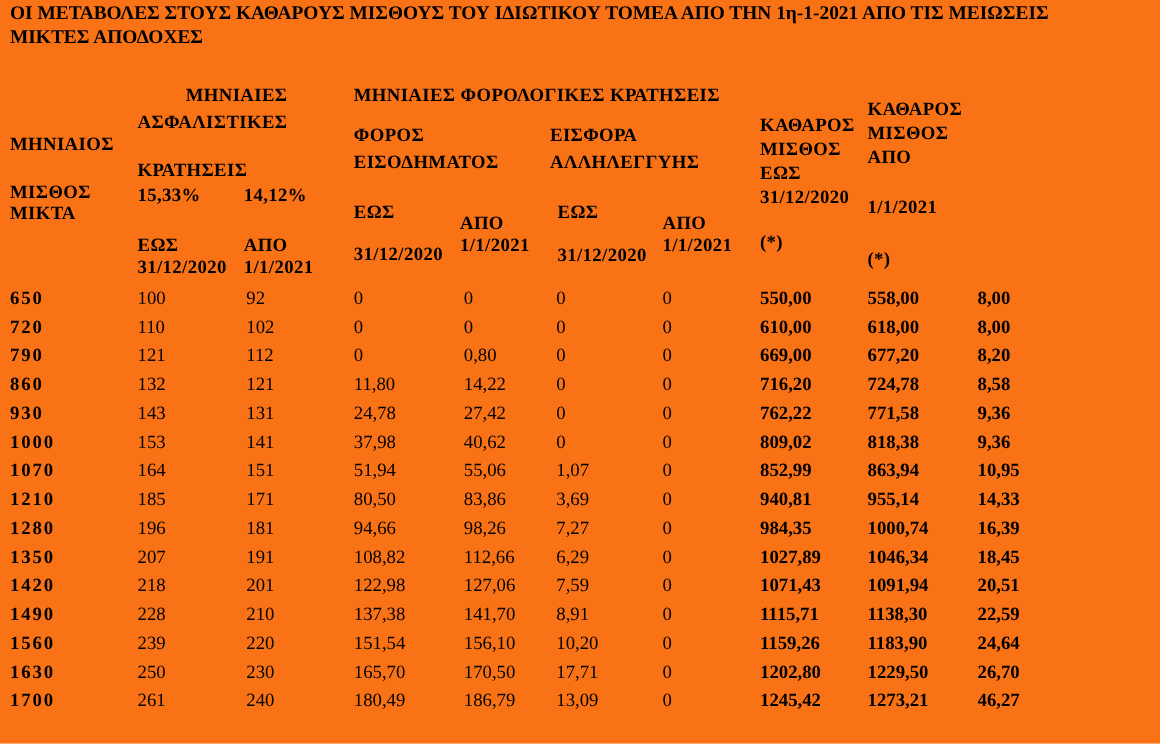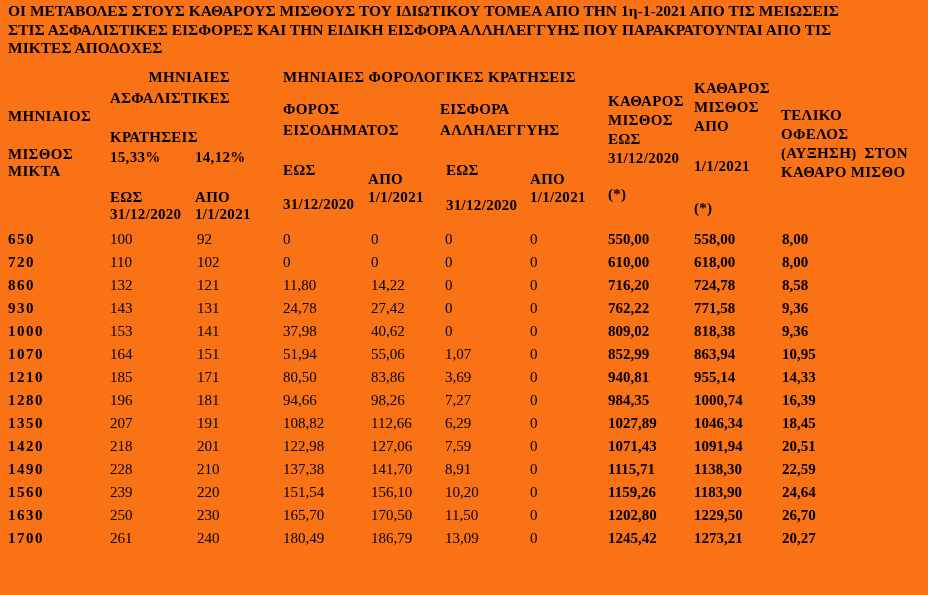--- a/index.html
+++ b/index.html
@@ -61,21 +61,20 @@
   td.c1 { font-weight: bold; letter-spacing: 1.5px; }
   td.b  { font-weight: bold; }
 </style>
 </head>
 <body>
 
 <div class="page">
 
   <div class="title">
     <div>ΟΙ ΜΕΤΑΒΟΛΕΣ ΣΤΟΥΣ ΚΑΘΑΡΟΥΣ ΜΙΣΘΟΥΣ ΤΟΥ ΙΔΙΩΤΙΚΟΥ ΤΟΜΕΑ ΑΠΟ ΤΗΝ 1η-1-2021 ΑΠΟ ΤΙΣ ΜΕΙΩΣΕΙΣ</div>
-    <div>ΣΤΙΣ ΑΣΦΑΛΙΣΤΙΚΕΣ ΕΙΣΦΟΡΕΣ ΚΑΙ ΤΗΝ ΕΙΔΙΚΗ ΕΙΣΦΟΡΑ ΑΛΛΗΛΕΓΓΥΗΣ ΠΟΥ ΠΑΡΑΚΡΑΤΟΥΝΤΑΙ ΑΠΟ ΤΙΣ</div>
     <div>ΜΙΚΤΕΣ ΑΠΟΔΟΧΕΣ</div>
   </div>
 
   <div class="thead">
 
     <div class="h" style="left:8px; top:46px;">ΜΗΝΙΑΙΟΣ</div>
     <div class="h lh17" style="left:8px; top:86px;">ΜΙΣΘΟΣ
 ΜΙΚΤΑ</div>
 
     <div class="h" style="left:110px; top:7px;text-align:right;">ΜΗΝΙΑΙΕΣ
@@ -108,24 +107,20 @@
 ΕΩΣ
 31/12/2020</div>
     <div class="h" style="left:608px; top:124px;">(*)</div>
 
     <div class="h lh19" style="left:694px; top:19px;">ΚΑΘΑΡΟΣ
 ΜΙΣΘΟΣ
 ΑΠΟ</div>
     <div class="h" style="left:694px; top:96px;">1/1/2021</div>
     <div class="h" style="left:694px; top:138px;">(*)</div>
 
-    <div class="h lh19" style="left:781px; top:46px;">ΤΕΛΙΚΟ
-ΟΦΕΛΟΣ
-(ΑΥΞΗΣΗ)  ΣΤΟΝ
-ΚΑΘΑΡΟ ΜΙΣΘΟ</div>
   </div>
 
   <table class="grid">
     <colgroup>
       <col style="width:102px">
         <col style="width:87px">
         <col style="width:86px">
       <col style="width:88px">
         <col style="width:74px">
         <col style="width:85px">
@@ -153,20 +148,32 @@
           <td>102</td>
           <td>0</td>
           <td>0</td>
           <td>0</td>
           <td>0</td>
           <td class="b">610,00</td>
           <td class="b">618,00</td>
           <td class="b">8,00</td>
         </tr>
         <tr>
+          <td class="c1">790</td>
+          <td>121</td>
+          <td>112</td>
+          <td>0</td>
+          <td>0,80</td>
+          <td>0</td>
+          <td>0</td>
+          <td class="b">669,00</td>
+          <td class="b">677,20</td>
+          <td class="b">8,20</td>
+        </tr>
+        <tr>
           <td class="c1">860</td>
           <td>132</td>
           <td>121</td>
           <td>11,80</td>
           <td>14,22</td>
           <td>0</td>
           <td>0</td>
           <td class="b">716,20</td>
           <td class="b">724,78</td>
           <td class="b">8,58</td>
@@ -278,34 +285,34 @@
           <td class="b">1159,26</td>
           <td class="b">1183,90</td>
           <td class="b">24,64</td>
         </tr>
         <tr>
           <td class="c1">1630</td>
           <td>250</td>
           <td>230</td>
           <td>165,70</td>
           <td>170,50</td>
-          <td>11,50</td>
+          <td>17,71</td>
           <td>0</td>
           <td class="b">1202,80</td>
           <td class="b">1229,50</td>
           <td class="b">26,70</td>
         </tr>
         <tr>
           <td class="c1">1700</td>
           <td>261</td>
           <td>240</td>
           <td>180,49</td>
           <td>186,79</td>
           <td>13,09</td>
           <td>0</td>
           <td class="b">1245,42</td>
           <td class="b">1273,21</td>
-          <td class="b">20,27</td>
+          <td class="b">46,27</td>
         </tr>
       </tbody>
   </table>
 
 </div>
 
 </body></html>

